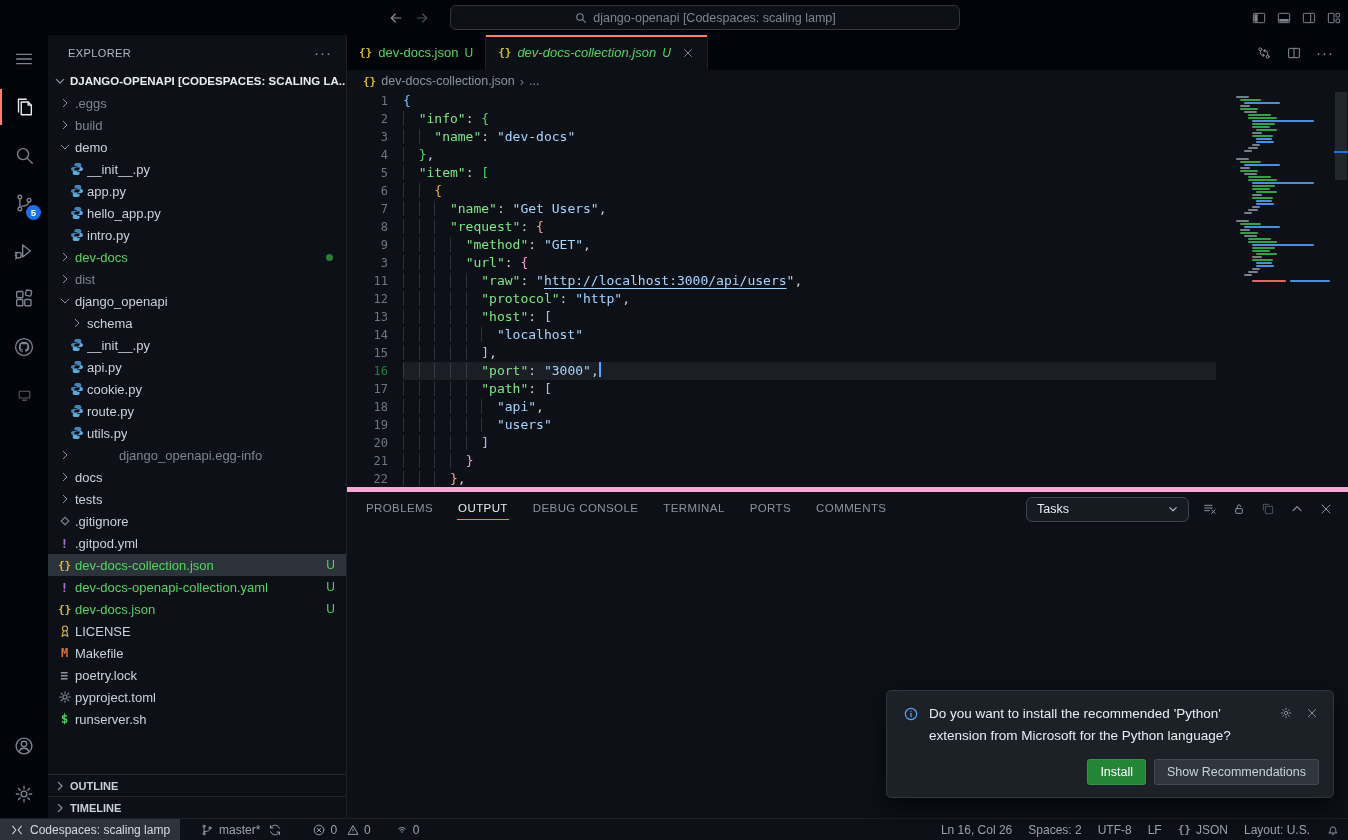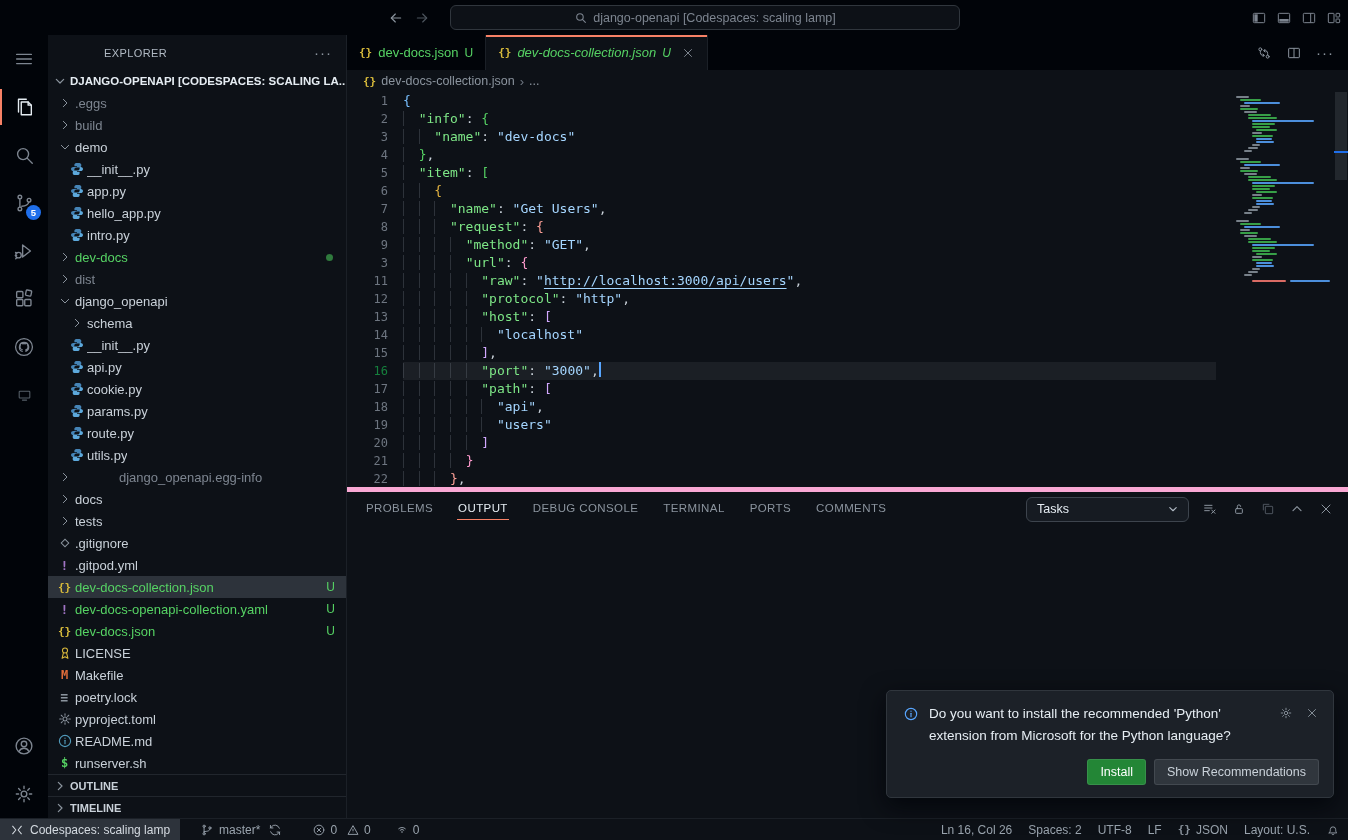--- a/index.html
+++ b/index.html
@@ -31,21 +31,21 @@
   .ab-item.active::before { content:""; position:absolute; left:0; top:6px; bottom:6px; width:2px; background:#f78166; }
   .ab-item.small { color:#57606a; } .ab-item.small svg{ width:17px; height:17px; }
   .ab-badge { position:absolute; right:7px; bottom:7px; min-width:15px; height:15px; border-radius:8px;
     background:#1f6feb; color:#fff; font-size:9.5px; display:flex; align-items:center; justify-content:center;
     padding:0 3px; font-weight:bold; }
   .ab-spacer { flex:1; }
 
   
   .sidebar { width:299px; background:#0d1117; border-right:1px solid #1b2027; display:flex; flex-direction:column; }
   .sb-header { height:35px; display:flex; align-items:center; padding:0 14px 0 20px; color:#b1bac4;
-    font-size:11px; letter-spacing:.4px;margin-left:36px; }
+    font-size:11px; letter-spacing:.4px; }
   .sb-more { margin-left:auto; color:#8b949e; font-size:15px; letter-spacing:1px; cursor:pointer; }
   .sb-root { height:22px; display:flex; align-items:center; gap:2px; padding-left:4px; font-weight:bold;
     font-size:11.5px; color:#e6edf3; white-space:nowrap; overflow:hidden; }
   .sb-root .chev { color:#8b949e; display:flex; }
   .sb-tree { flex:1; overflow:hidden; }
   .trow { height:22px; display:flex; align-items:center; cursor:pointer; position:relative; font-size:13px; }
   .trow.selected { background:#2d333b; }
   .t-slot { width:17px; display:flex; align-items:center; justify-content:center; flex:none; color:#8b949e; }
   .t-label { margin-left:2px; white-space:nowrap; overflow:hidden; color:#c9d1d9; }
   .t-label.dim { color:#7d8590; }
@@ -398,38 +398,29 @@
             </span>
             <span class="t-label">cookie.py</span>
           </div>
           <div class="trow" style="padding-left: 20px;">
             <span class="t-slot svg16">
               <svg viewBox="0 0 24 24">
                 <path fill="#4584b6" d="M11.9 3c-2.2 0-3.8.9-3.8 2.4V8h3.9v.9H6.5C4.6 8.9 3 10.2 3 12s1.6 3.1 3.5 3.1H8v-2.2c0-1.7 1.5-3.1 3.3-3.1h4.3c1.5 0 2.8-1.2 2.8-2.7V5.4C18.4 3.9 16.5 3 14.4 3z"></path>
                 <path fill="#5da9dc" d="M12.1 21c2.2 0 3.8-.9 3.8-2.4V16h-3.9v-.9h5.5c1.9 0 3.5-1.3 3.5-3.1s-1.6-3.1-3.5-3.1H16v2.2c0 1.7-1.5 3.1-3.3 3.1H8.4c-1.5 0-2.8 1.2-2.8 2.7v1.7c0 1.5 1.9 2.4 4 2.4z"></path>
               </svg>
             </span>
-            <span class="t-label">params.py</span>
+            <span class="t-label">route.py</span>
           </div>
           <div class="trow" style="padding-left: 20px;">
             <span class="t-slot svg16">
               <svg viewBox="0 0 24 24">
                 <path fill="#4584b6" d="M11.9 3c-2.2 0-3.8.9-3.8 2.4V8h3.9v.9H6.5C4.6 8.9 3 10.2 3 12s1.6 3.1 3.5 3.1H8v-2.2c0-1.7 1.5-3.1 3.3-3.1h4.3c1.5 0 2.8-1.2 2.8-2.7V5.4C18.4 3.9 16.5 3 14.4 3z"></path>
                 <path fill="#5da9dc" d="M12.1 21c2.2 0 3.8-.9 3.8-2.4V16h-3.9v-.9h5.5c1.9 0 3.5-1.3 3.5-3.1s-1.6-3.1-3.5-3.1H16v2.2c0 1.7-1.5 3.1-3.3 3.1H8.4c-1.5 0-2.8 1.2-2.8 2.7v1.7c0 1.5 1.9 2.4 4 2.4z"></path>
               </svg>
             </span>
-            <span class="t-label">route.py</span>
-          </div>
-          <div class="trow" style="padding-left: 20px;">
-            <span class="t-slot svg16">
-              <svg viewBox="0 0 24 24">
-                <path fill="#4584b6" d="M11.9 3c-2.2 0-3.8.9-3.8 2.4V8h3.9v.9H6.5C4.6 8.9 3 10.2 3 12s1.6 3.1 3.5 3.1H8v-2.2c0-1.7 1.5-3.1 3.3-3.1h4.3c1.5 0 2.8-1.2 2.8-2.7V5.4C18.4 3.9 16.5 3 14.4 3z"></path>
-                <path fill="#5da9dc" d="M12.1 21c2.2 0 3.8-.9 3.8-2.4V16h-3.9v-.9h5.5c1.9 0 3.5-1.3 3.5-3.1s-1.6-3.1-3.5-3.1H16v2.2c0 1.7-1.5 3.1-3.3 3.1H8.4c-1.5 0-2.8 1.2-2.8 2.7v1.7c0 1.5 1.9 2.4 4 2.4z"></path>
-              </svg>
-            </span>
             <span class="t-label">utils.py</span>
           </div>
           <div class="trow" style="padding-left: 8px; gap: 44px;">
             <span class="t-slot svg16">
               <svg viewBox="0 0 24 24" fill="none" stroke="currentColor" stroke-width="1.5" stroke-linecap="round" stroke-linejoin="round">
                 <path d="M9.5 6.5L15 12l-5.5 5.5"></path>
               </svg>
             </span>
             <span class="t-label dim">django_openapi.egg-info</span>
           </div>
@@ -506,30 +497,20 @@
             <span class="t-label">poetry.lock</span>
           </div>
           <div class="trow" style="padding-left: 8px;">
             <span class="t-slot svg16">
               <svg viewBox="0 0 24 24" fill="none" stroke="#8b949e" stroke-width="1.6" stroke-linecap="round">
                 <circle cx="12" cy="12" r="3"></circle>
                 <path d="M12 4v2.4M12 17.6V20M4 12h2.4M17.6 12H20M6.3 6.3l1.7 1.7M16 16l1.7 1.7M17.7 6.3L16 8M8 16l-1.7 1.7"></path>
               </svg>
             </span>
             <span class="t-label">pyproject.toml</span>
-          </div>
-          <div class="trow" style="padding-left: 8px;">
-            <span class="t-slot svg16">
-              <svg viewBox="0 0 24 24" fill="none" stroke="#519aba" stroke-width="1.7" stroke-linecap="round">
-                <circle cx="12" cy="12" r="8.4"></circle>
-                <path d="M12 11v5"></path>
-                <path d="M12 7.6v.4"></path>
-              </svg>
-            </span>
-            <span class="t-label">README.md</span>
           </div>
           <div class="trow" style="padding-left: 8px;">
             <span class="t-slot svg16">
               <span class="ti sh-ic">$</span>
             </span>
             <span class="t-label">runserver.sh</span>
           </div>
         </div>
       <div class="sb-section">
         <span class="chev svg16">

